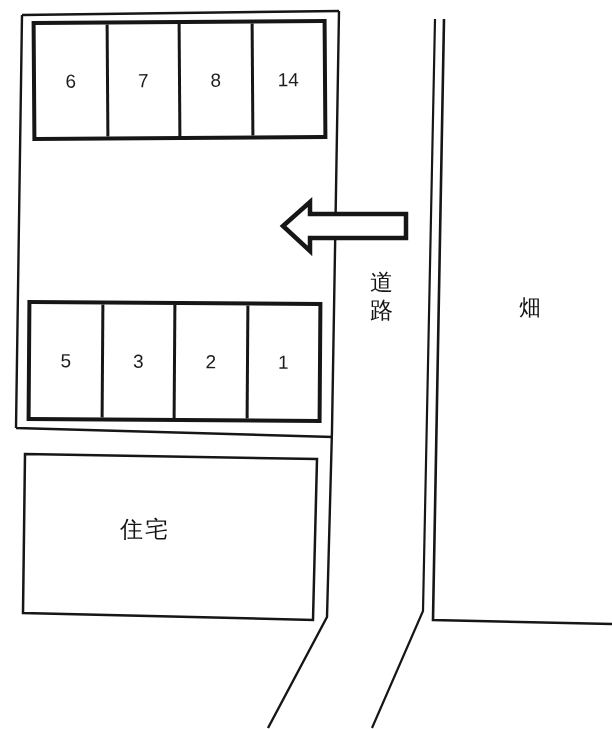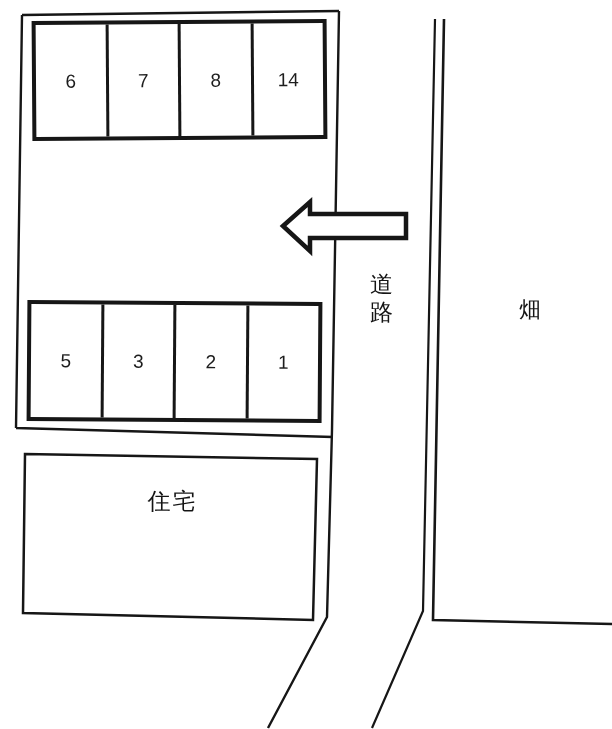--- a/index.html
+++ b/index.html
@@ -12,28 +12,28 @@
     position:absolute;display:flex;box-sizing:border-box;
     border:4px solid #161616;background:transparent;
   }
   .stall-group.top{left:32px;top:20px;width:295px;height:120px;transform:rotate(-0.4deg);}
   .stall-group.bottom{left:27px;top:301px;width:295px;height:121px;transform:rotate(0.4deg);}
   .stall{
     flex:1;display:flex;align-items:center;justify-content:center;
     font-size:19px;line-height:1;color:#1d1d1d;
   }
   .stall + .stall{border-left:3px solid #161616;}
-  .label{position:absolute;color:#141414;}
+  .label{position:absolute;color:#141414;font-family:Liberation Mono, monospace;}
   .road-label{
     left:368px;top:270px;width:27px;font-size:23px;line-height:1.22;
     word-break:break-all;text-align:center;letter-spacing:0;
   }
   .field-label{left:519px;top:299px;font-size:22px;line-height:1;}
   .house-label{
-    left:120px;top:490px;width:105px;text-align:center;
+    left:120px;top:520px;width:105px;
     font-size:23px;letter-spacing:2px;line-height:1;
   }
 </style>
 </head>
 <body>
 
 <div class="canvas">
 
   <svg width="612" height="729" viewBox="0 0 612 729">
 

